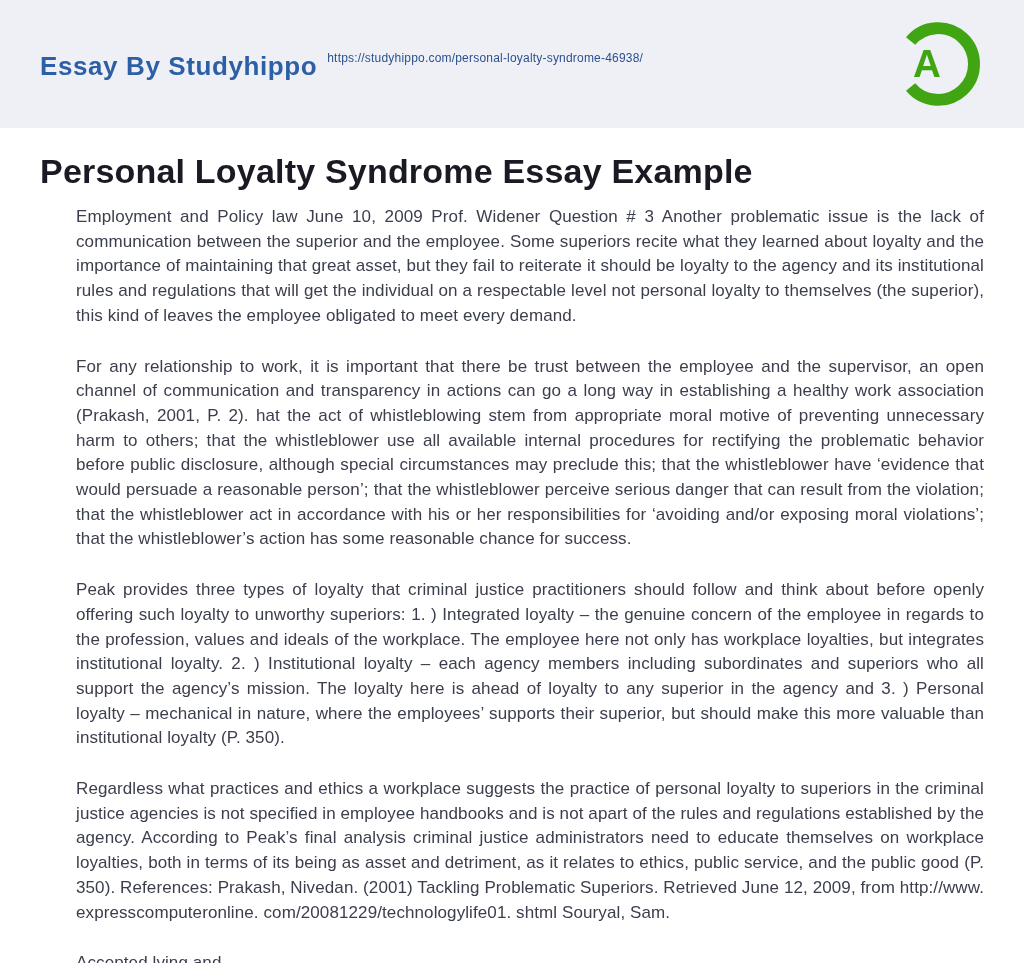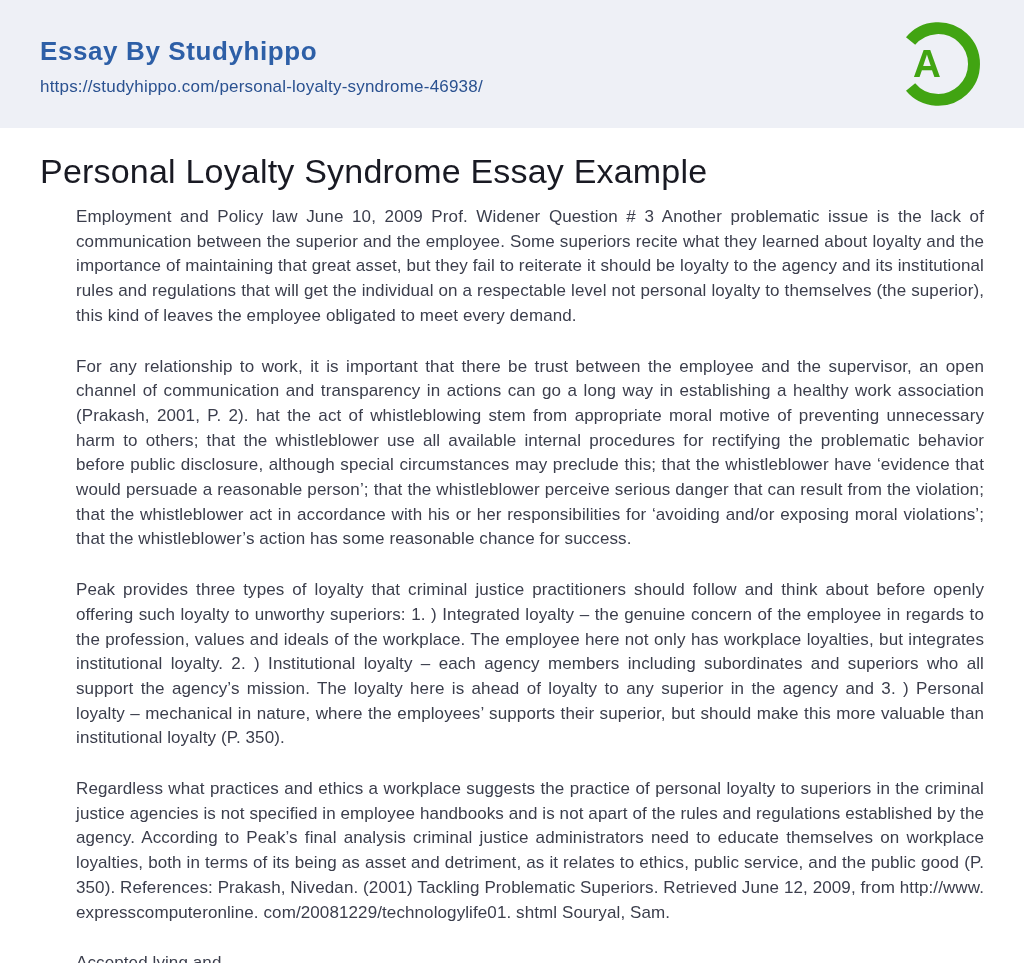--- a/index.html
+++ b/index.html
@@ -13,44 +13,44 @@
   
   .header {
     width: 1024px;
     height: 128px;
     background: #eef0f6;
     display: flex;
     align-items: center;
     justify-content: space-between;
     padding: 0 40px;
   }
-  .header-text { display: flex; flex-direction: column; gap: 10px; padding-top: 4px; }
+  .header-text { display: flex; flex-direction: row; gap: 10px; padding-top: 4px; }
   .site-title {
     font-size: 26px;
     font-weight: 700;
     letter-spacing: 0.6px;
     color: #2d5fa7;
   }
   .page-url {
-    font-size: 17px;
+    font-size: 12px;
     font-weight: 400;
     color: #2a5190;
     text-decoration: none;
     letter-spacing: 0.2px;
   }
   .logo { width: 92px; height: 96px; display: flex; align-items: center; justify-content: center; }
   .logo svg { display: block; }
 
   
   .article {
     padding: 24px 40px 0 40px;
   }
   .article-title {
     font-size: 34px;
-    font-weight: 400;
+    font-weight: 700;
     color: #191a23;
     letter-spacing: 0.2px;
     margin-bottom: 14px;
   }
   .article p {
     font-size: 17px;
     line-height: 24.7px;
     color: #3b3e4c;
     text-align: justify;
     margin-bottom: 26px;

